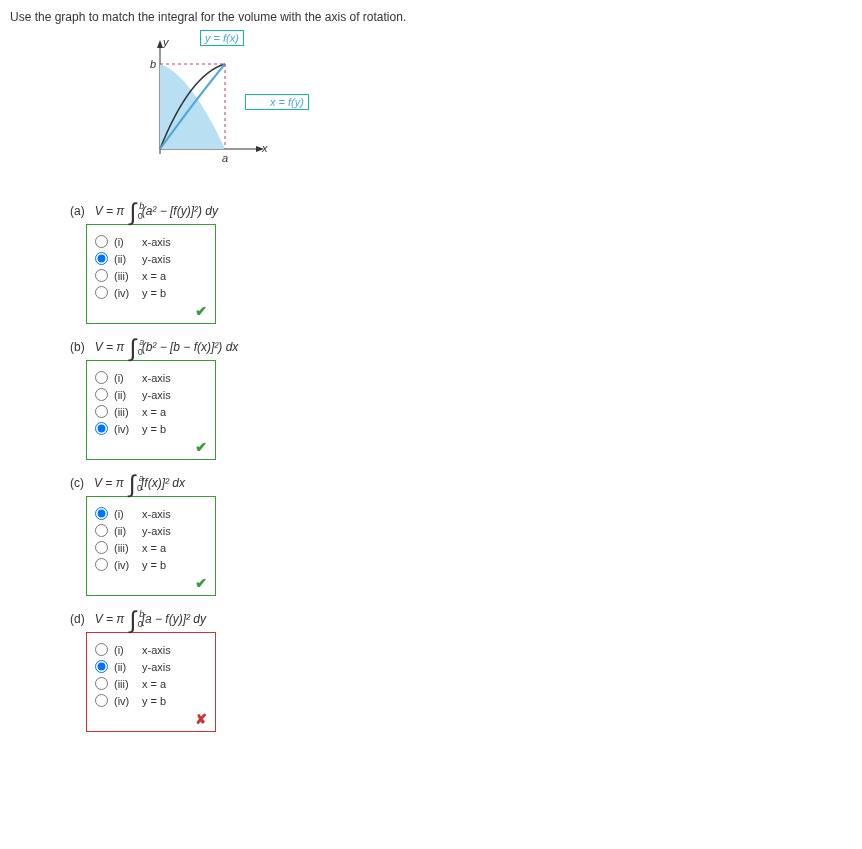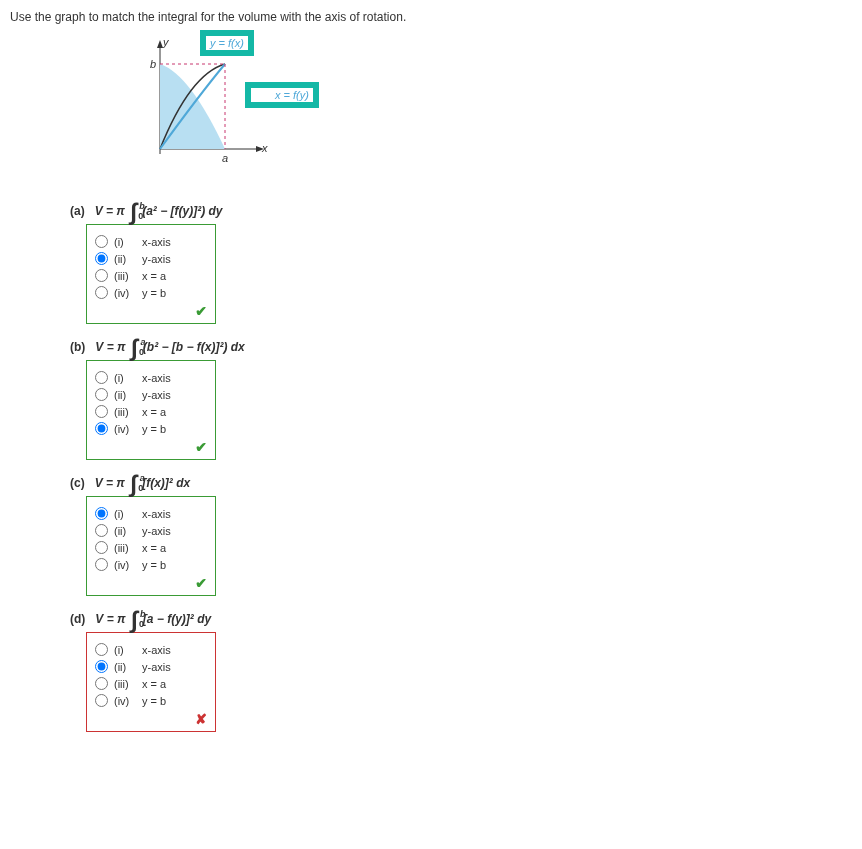--- a/index.html
+++ b/index.html
@@ -18,42 +18,41 @@
     margin: 10px 0 20px 120px;
     position: relative;
     width: 200px;
     height: 150px;
   }
   .figure svg {
     overflow: visible;
   }
   .fn-label {
     display: inline-block;
-    border: 6px solid #14b8a6;
+    border: 1px solid #14b8a6;
     padding: 1px 4px;
     font-style: italic;
     background: #fff;
     color: #4fa8d8;
     font-size: 11px;
   }
   .fn-label.top {
     position: absolute;
     left: 70px;
     top: -4px;
   }
   .fn-label.right {
     position: absolute;
     left: 115px;
-    top: 48px;
+    top: 60px;
     padding-left: 24px;
   }
   .problem {
     margin: 16px 0 6px 60px;
     font-style: italic;
-    font-weight: bold;
   }
   .problem .part-label {
     font-style: normal;
     margin-right: 10px;
   }
   .integral {
     font-style: italic;
   }
   .int-sym {
     display: inline-block;

